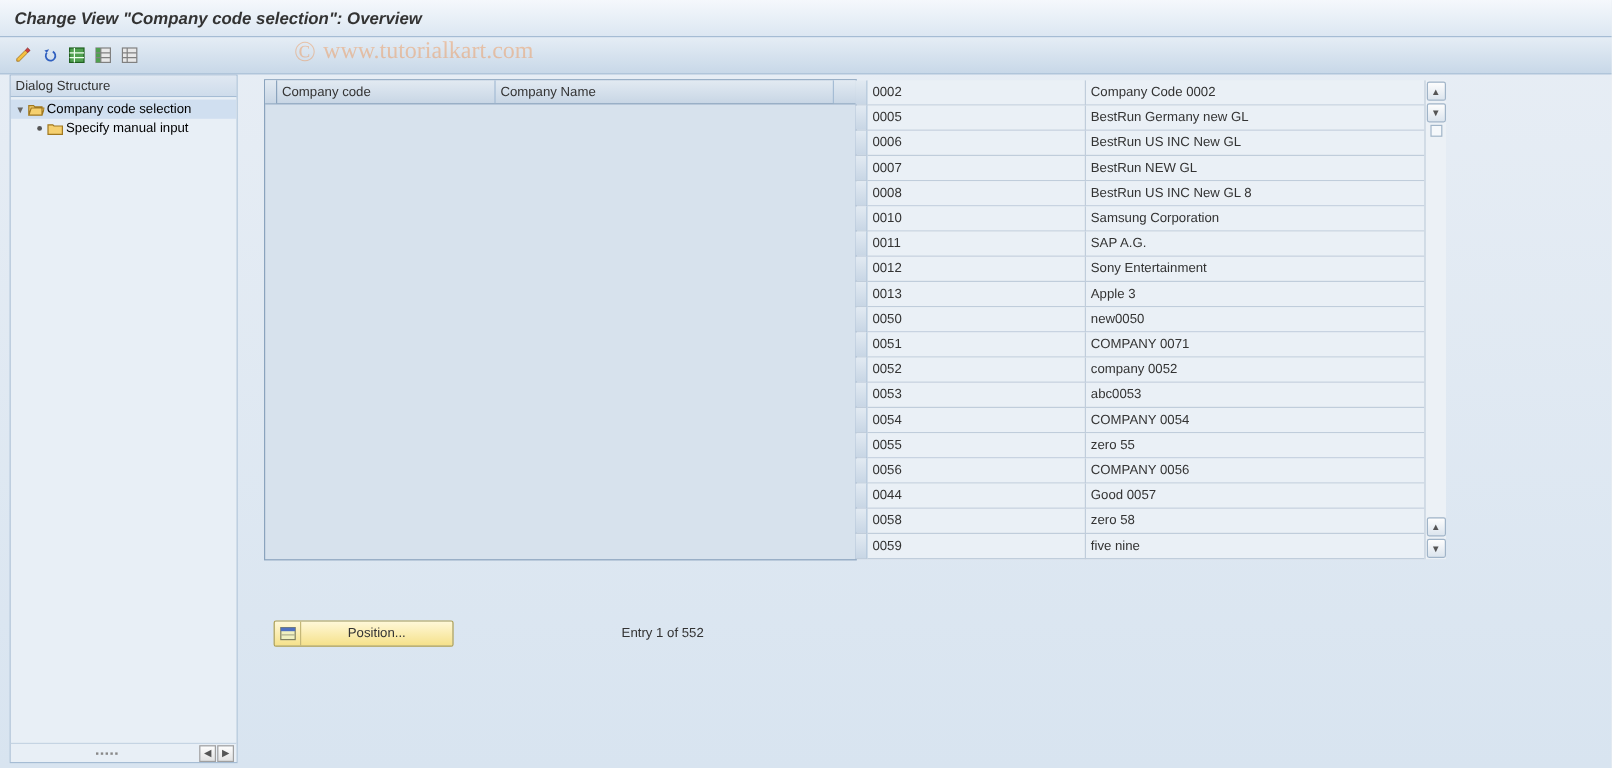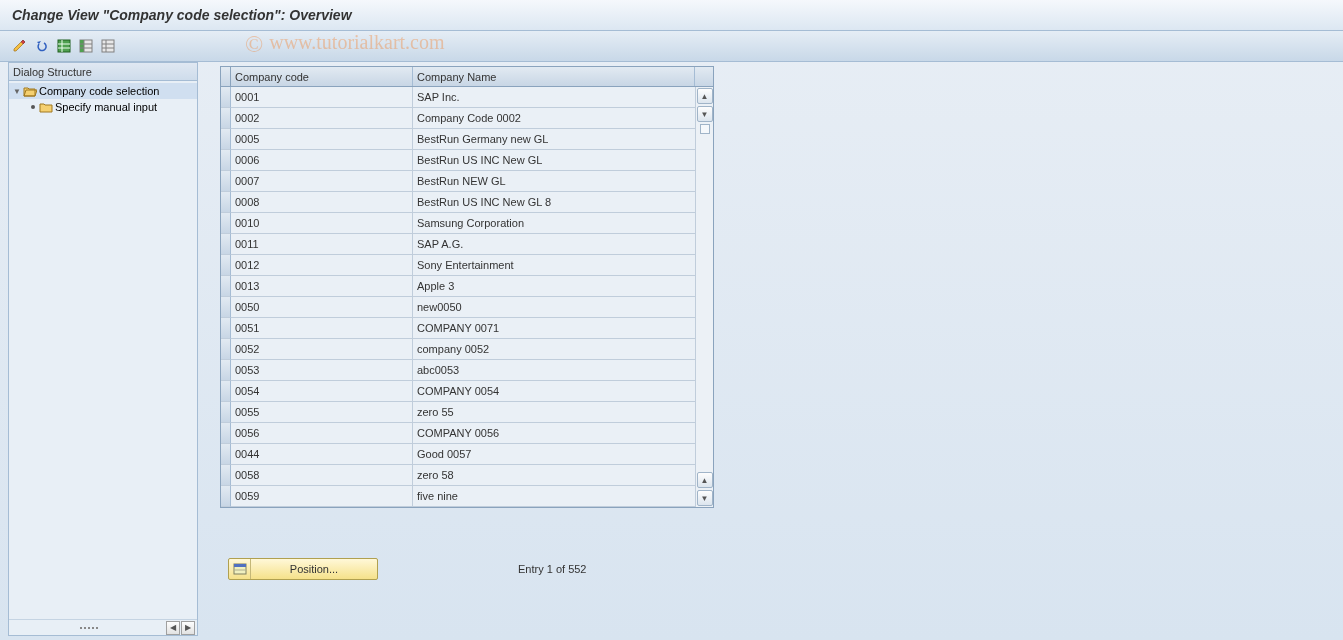--- a/index.html
+++ b/index.html
@@ -146,21 +146,20 @@
     .main-panel {
       flex: 1;
       padding: 4px 6px 4px 2px;
       display: flex;
       flex-direction: column;
     }
     .table-container {
       width: 494px;
       border: 1px solid #8aa3bd;
       display: flex;
-      flex-direction: column;
       background: #d7e2ed;
     }
     .table-header {
       display: flex;
       height: 20px;
       background: linear-gradient(#e2eaf2, #c8d6e5);
       border-bottom: 1px solid #8aa3bd;
     }
     .th-rowsel {
       width: 10px;
@@ -354,25 +353,20 @@
 
         <div class="table-header">
           <div class="th-rowsel"></div>
           <div class="th col-code">Company code</div>
           <div class="th col-name">Company Name</div>
           <div class="th-scrollspace"></div>
         </div>
         <div class="table-body-wrap">
           <div class="table-body" id="table-body">
 
-          <div class="tr">
-                <div class="td-rowsel"></div>
-                <div class="td col-code">0001</div>
-                <div class="td col-name">SAP Inc.</div>
-              </div>
               <div class="tr">
                 <div class="td-rowsel"></div>
                 <div class="td col-code">0002</div>
                 <div class="td col-name">Company Code 0002</div>
               </div>
               <div class="tr">
                 <div class="td-rowsel"></div>
                 <div class="td col-code">0005</div>
                 <div class="td col-name">BestRun Germany new GL</div>
               </div>

